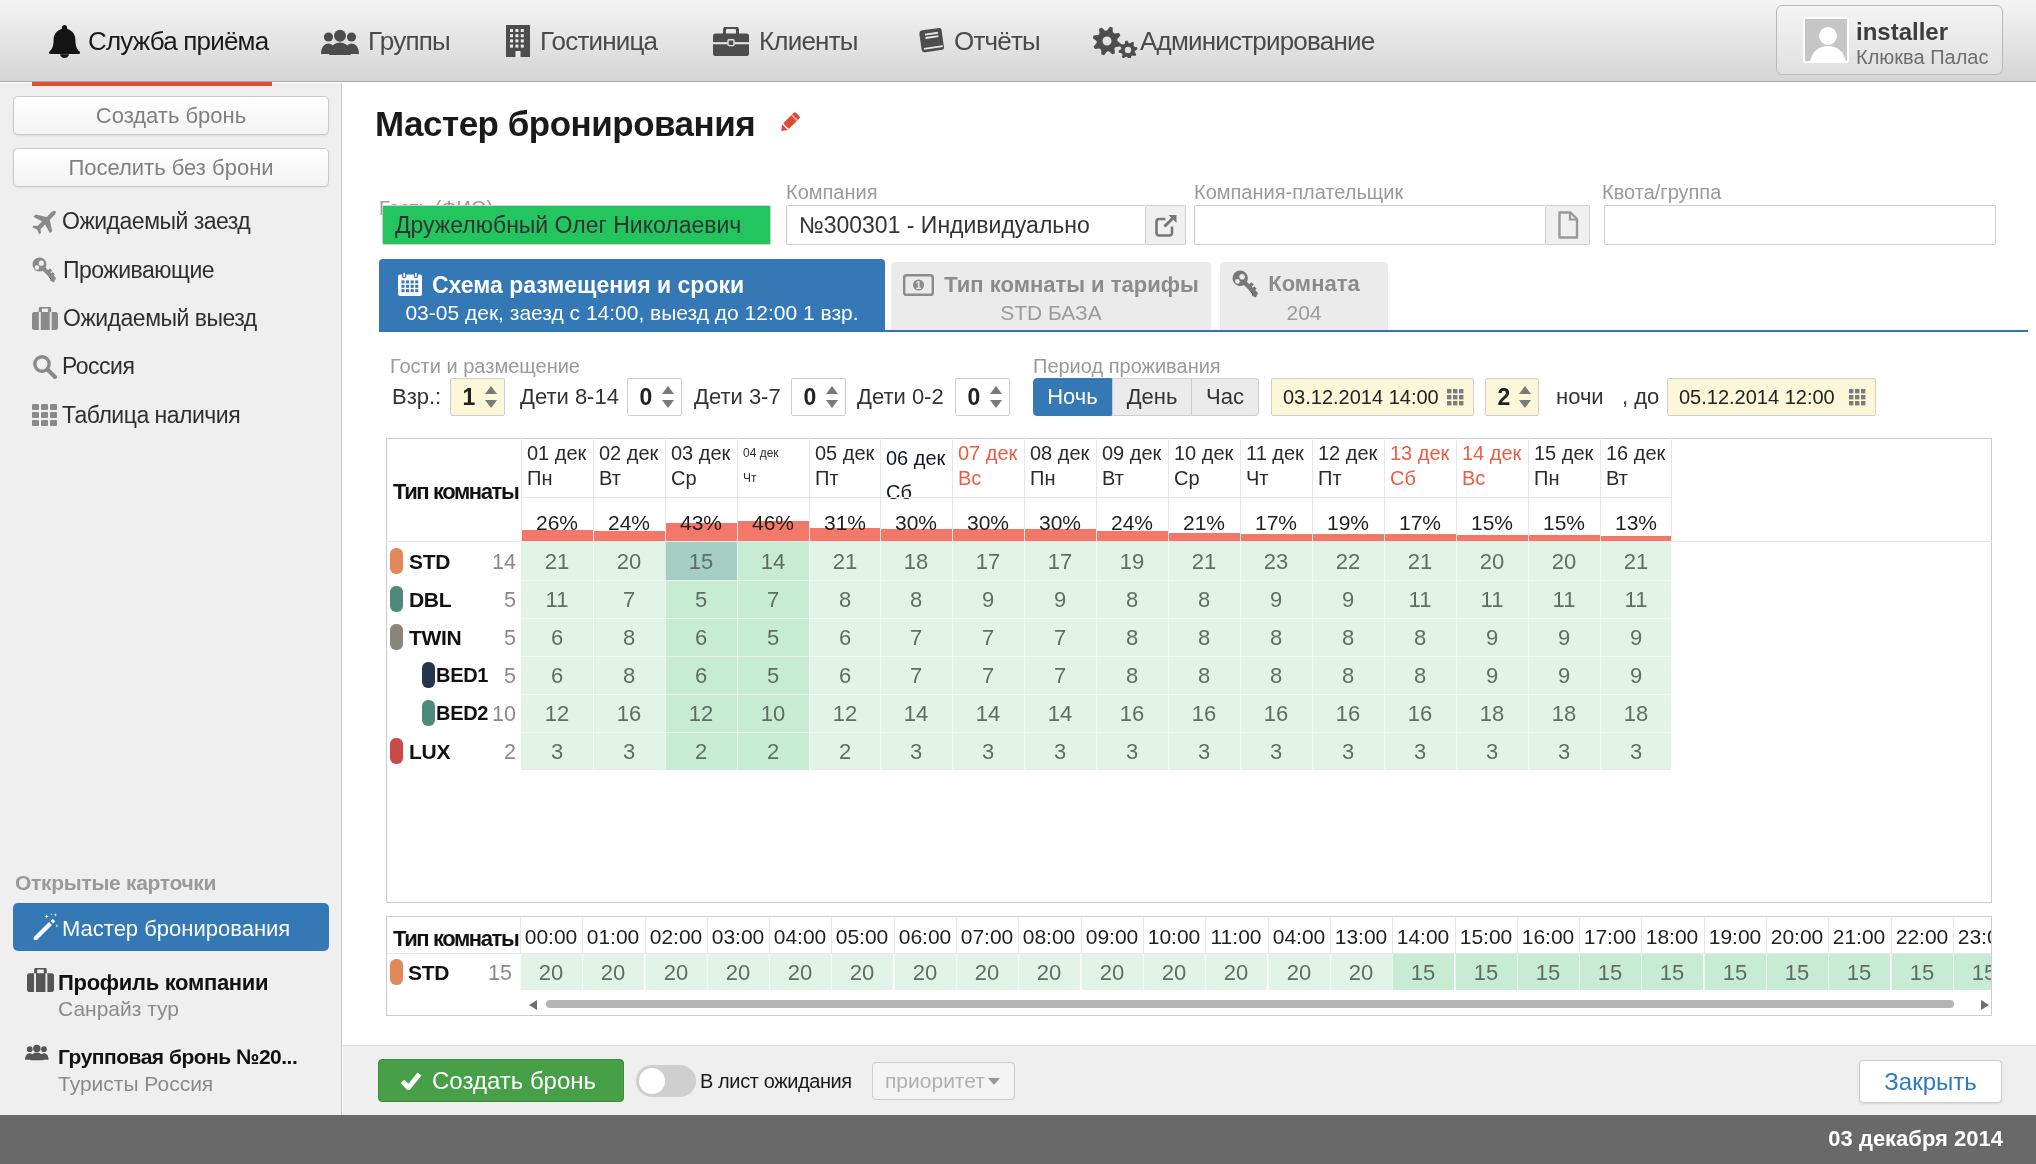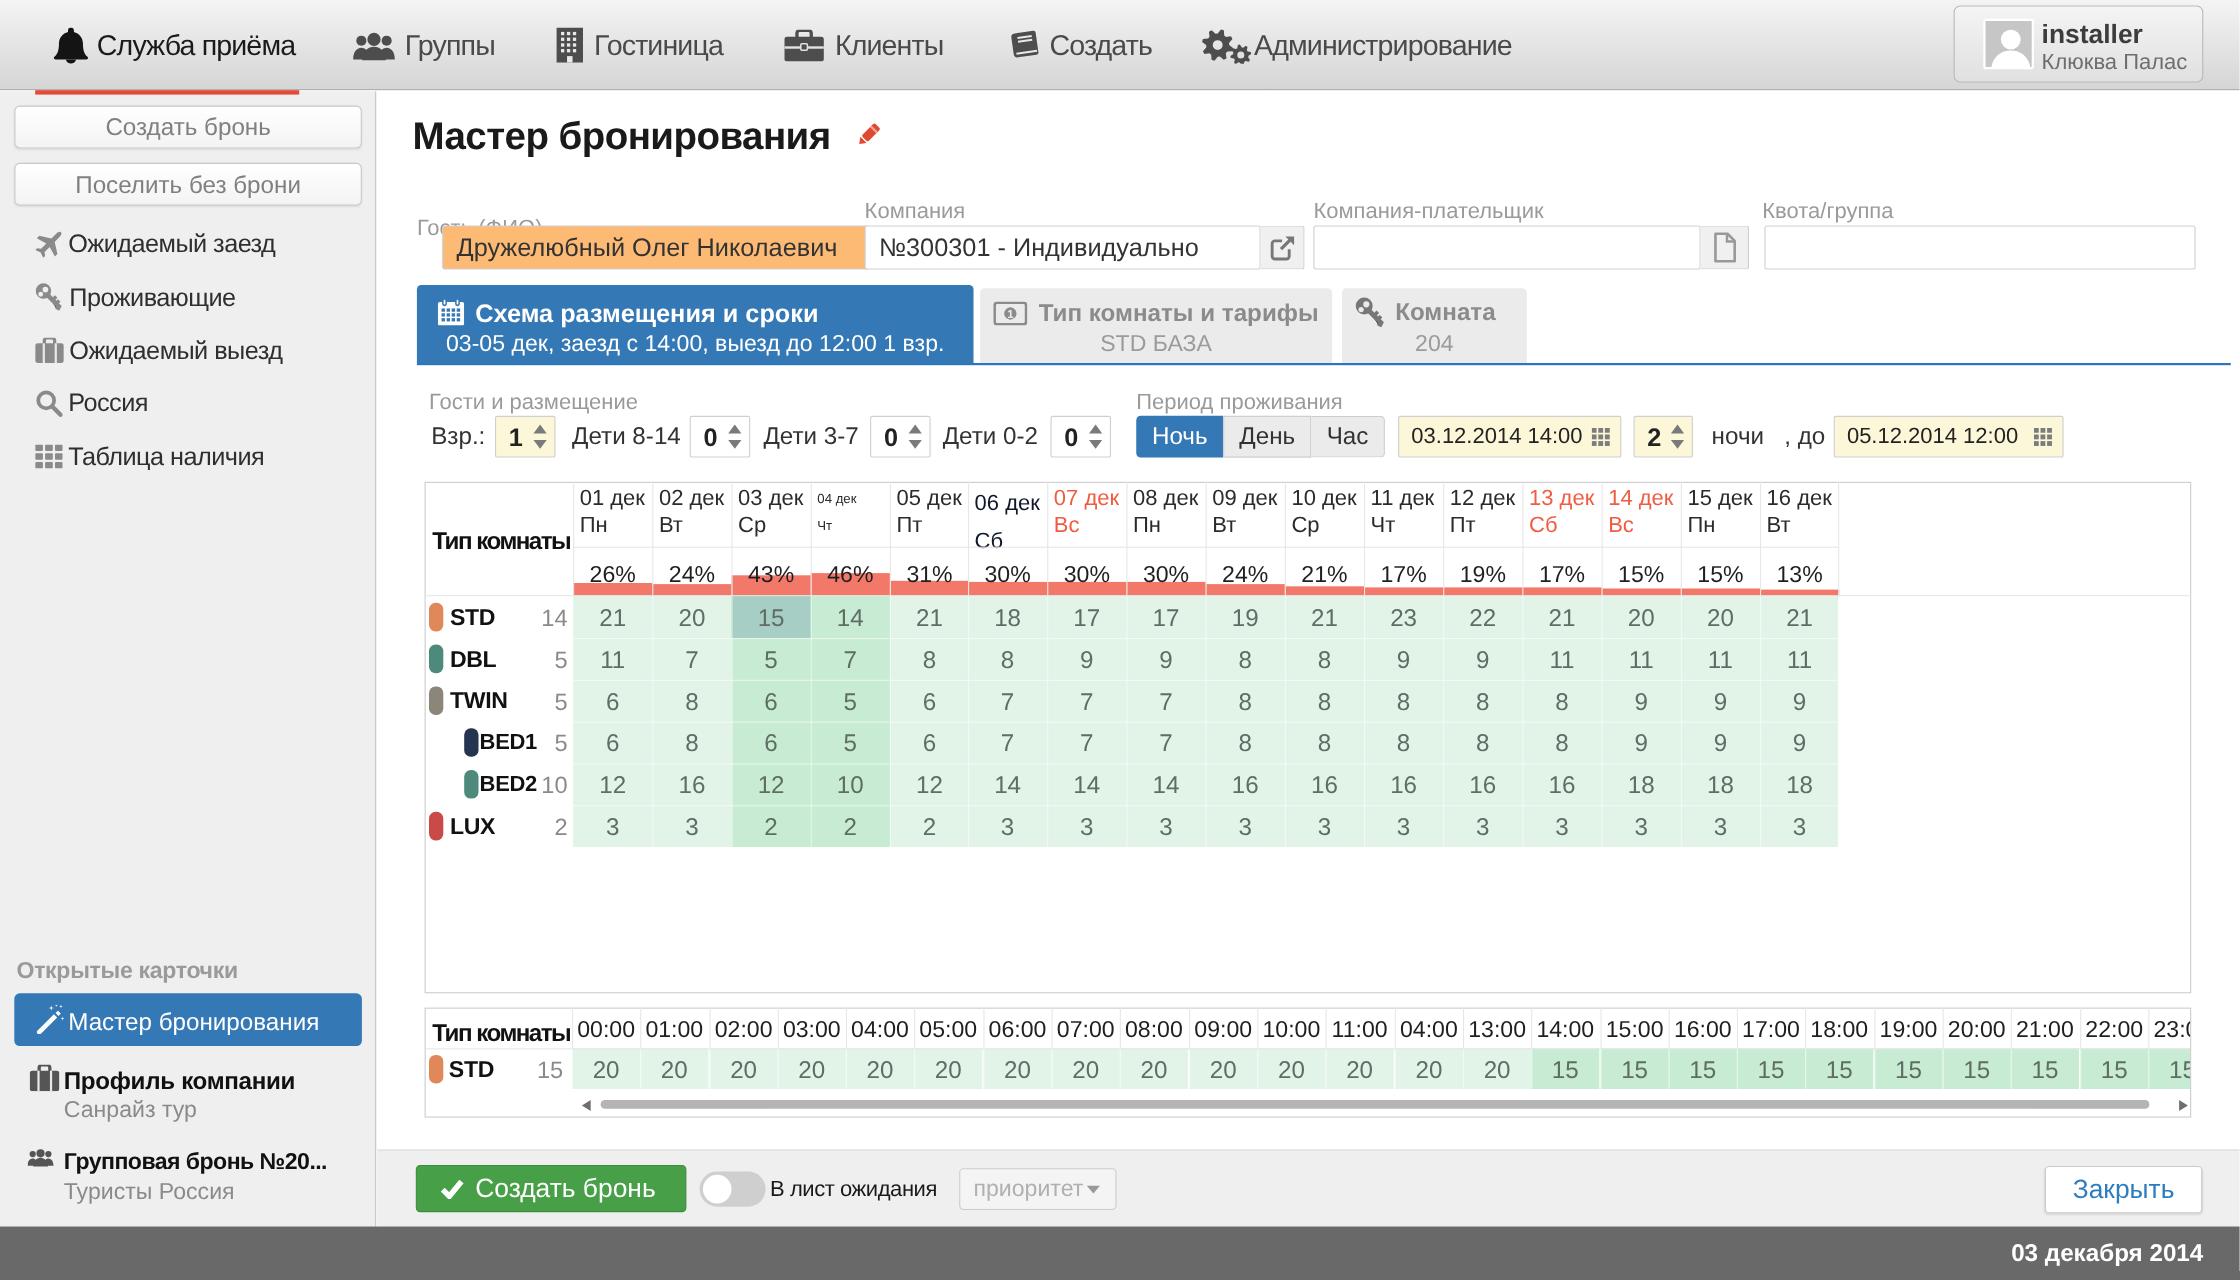--- a/index.html
+++ b/index.html
@@ -88,21 +88,21 @@
 <div class="ni" style="left:759px;color:#4a4a4a">Клиенты</div>
 <div class="ni" style="left:918px">
     <svg width="30" height="30" viewBox="0 0 30 30">
       <g transform="rotate(-8 15 15)">
         <path d="M6 3 h17 a2 2 0 0 1 2 2 v18 a2 2 0 0 1-2 2 H6 a3.5 3.5 0 0 1-3.5-3.5 V6.5 A3.5 3.5 0 0 1 6 3 z" fill="#4d4d4d"></path>
         <path d="M5 21.5 h19" stroke="#e9e9e9" stroke-width="1.8"></path>
         <path d="M8 7.5 h13 M8 11 h13" stroke="#e9e9e9" stroke-width="1.8"></path>
       </g>
     </svg>
   </div>
-<div class="ni" style="left:954px;color:#4a4a4a">Создать</div>
+<div class="ni" style="left:954px;color:#4a4a4a">Отчёты</div>
 <div class="ni" style="left:1090px">
     <svg width="48" height="34" viewBox="0 0 48 34">
       <path fill="#4d4d4d" fill-rule="evenodd" d="M31.2 19.9 L30.4 22.6 L25.7 22.9 L24.4 24.5 L25.0 29.1 L22.5 30.4 L19.0 27.3 L17.0 27.5 L14.1 31.2 L11.4 30.4 L11.1 25.7 L9.5 24.4 L4.9 25.0 L3.6 22.5 L6.7 19.0 L6.5 17.0 L2.8 14.1 L3.6 11.4 L8.3 11.1 L9.6 9.5 L9.0 4.9 L11.5 3.6 L15.0 6.7 L17.0 6.5 L19.9 2.8 L22.6 3.6 L22.9 8.3 L24.5 9.6 L29.1 9.0 L30.4 11.5 L27.3 15.0 L27.5 17.0 Z M21.5 17.0 A4.5 4.5 0 1 0 12.5 17.0 A4.5 4.5 0 1 0 21.5 17.0 Z"></path>
       <path fill="#4d4d4d" fill-rule="evenodd" d="M46.3 30.6 L45.3 32.1 L42.4 31.5 L41.2 32.2 L40.7 35.1 L38.8 35.5 L37.3 33.0 L35.9 32.7 L33.4 34.3 L31.9 33.3 L32.5 30.4 L31.8 29.2 L28.9 28.7 L28.5 26.8 L31.0 25.3 L31.3 23.9 L29.7 21.4 L30.7 19.9 L33.6 20.5 L34.8 19.8 L35.3 16.9 L37.2 16.5 L38.7 19.0 L40.1 19.3 L42.6 17.7 L44.1 18.7 L43.5 21.6 L44.2 22.8 L47.1 23.3 L47.5 25.2 L45.0 26.7 L44.7 28.1 Z M41.2 26.0 A3.2 3.2 0 1 0 34.8 26.0 A3.2 3.2 0 1 0 41.2 26.0 Z"></path>
     </svg>
   </div>
 <div class="ni" style="left:1140px;color:#4a4a4a">Администрирование</div>
 <div class="a ubox"></div>
 <div class="a" style="left:1803px;top:17px;width:46px;height:46px;background:#c6c6c6;border:2px solid #fff;border-radius:2px;overflow:hidden"><svg width="46" height="46" viewBox="0 0 46 46">
       <circle cx="23" cy="17" r="9" fill="#fff"></circle>
@@ -190,21 +190,21 @@
       <g transform="rotate(45 12.5 12.5)">
         <rect x="8.6" y="1" width="8" height="16.6" rx="1.6" fill="#e0492f"></rect>
         <path d="M8.6 19 h8 l-4 5.4 z" fill="#e0492f"></path>
         <rect x="8.6" y="4.6" width="8" height="2" fill="#f3a596"></rect>
       </g>
     </svg></div>
 <div class="lbl" style="left:379px;top:197px">Гость (ФИО)</div>
 <div class="lbl" style="left:786px;top:181px">Компания</div>
 <div class="lbl" style="left:1194px;top:181px">Компания-плательщик</div>
 <div class="lbl" style="left:1602px;top:181px">Квота/группа</div>
-<div class="inp" style="left:402px;width:389px;background:#fdba74;border-color:#cfcfcf">Дружелюбный Олег Николаевич</div>
+<div class="inp" style="left:382px;width:389px;background:#22c55e;border-color:#cfcfcf">Дружелюбный Олег Николаевич</div>
 <div class="inp" style="left:786px;width:360px">№300301 - Индивидуально</div>
 <div class="ibtn" style="left:1146px;width:40px">
     <svg width="26" height="26" viewBox="0 0 26 26">
       <path d="M19 14.5 V21a2.5 2.5 0 0 1-2.5 2.5 H6A2.5 2.5 0 0 1 3.5 21 V9.5 A2.5 2.5 0 0 1 6 7 h6.5" fill="none" stroke="#777" stroke-width="2.6"></path>
       <path d="M11.5 14.5 L21.5 4.5" stroke="#777" stroke-width="3"></path>
       <path d="M15.5 3 h8 v8 z" fill="#777"></path>
     </svg>
   </div>
 <div class="inp" style="left:1194px;width:352px"></div>
 <div class="ibtn" style="left:1546px;width:44px">

